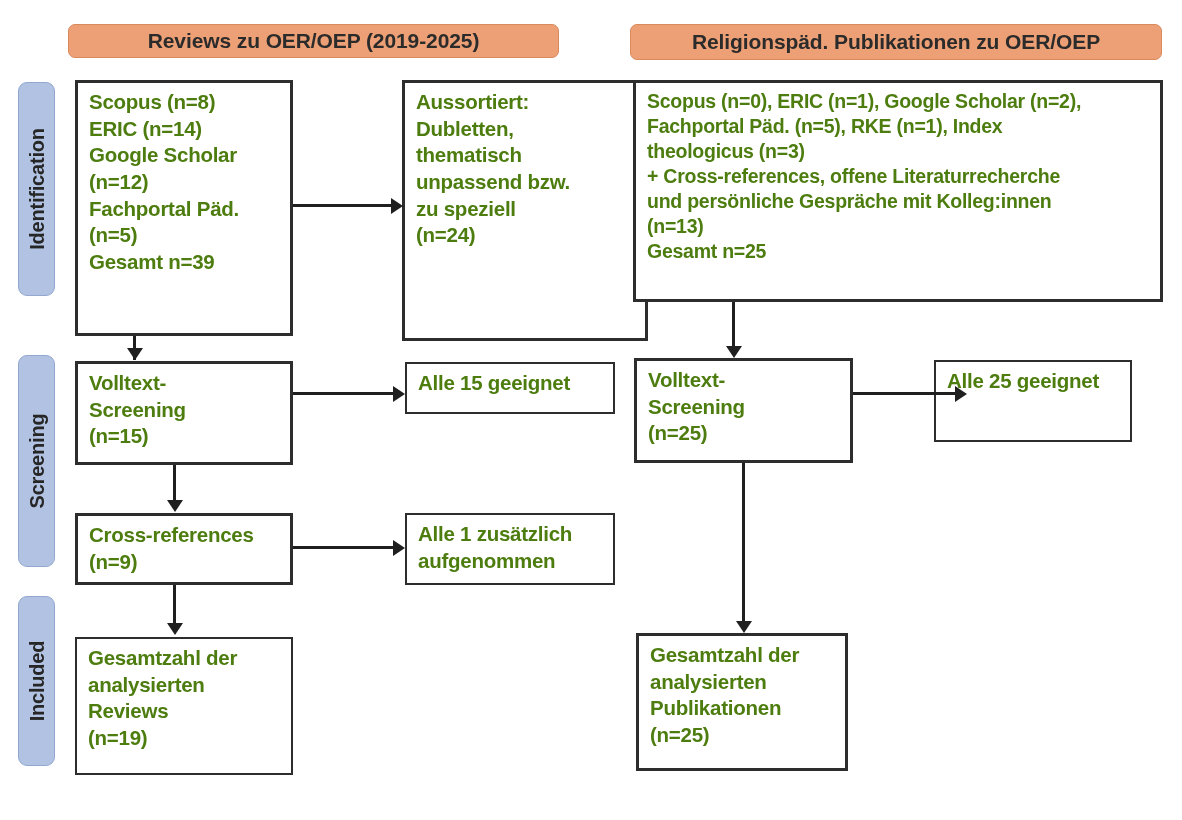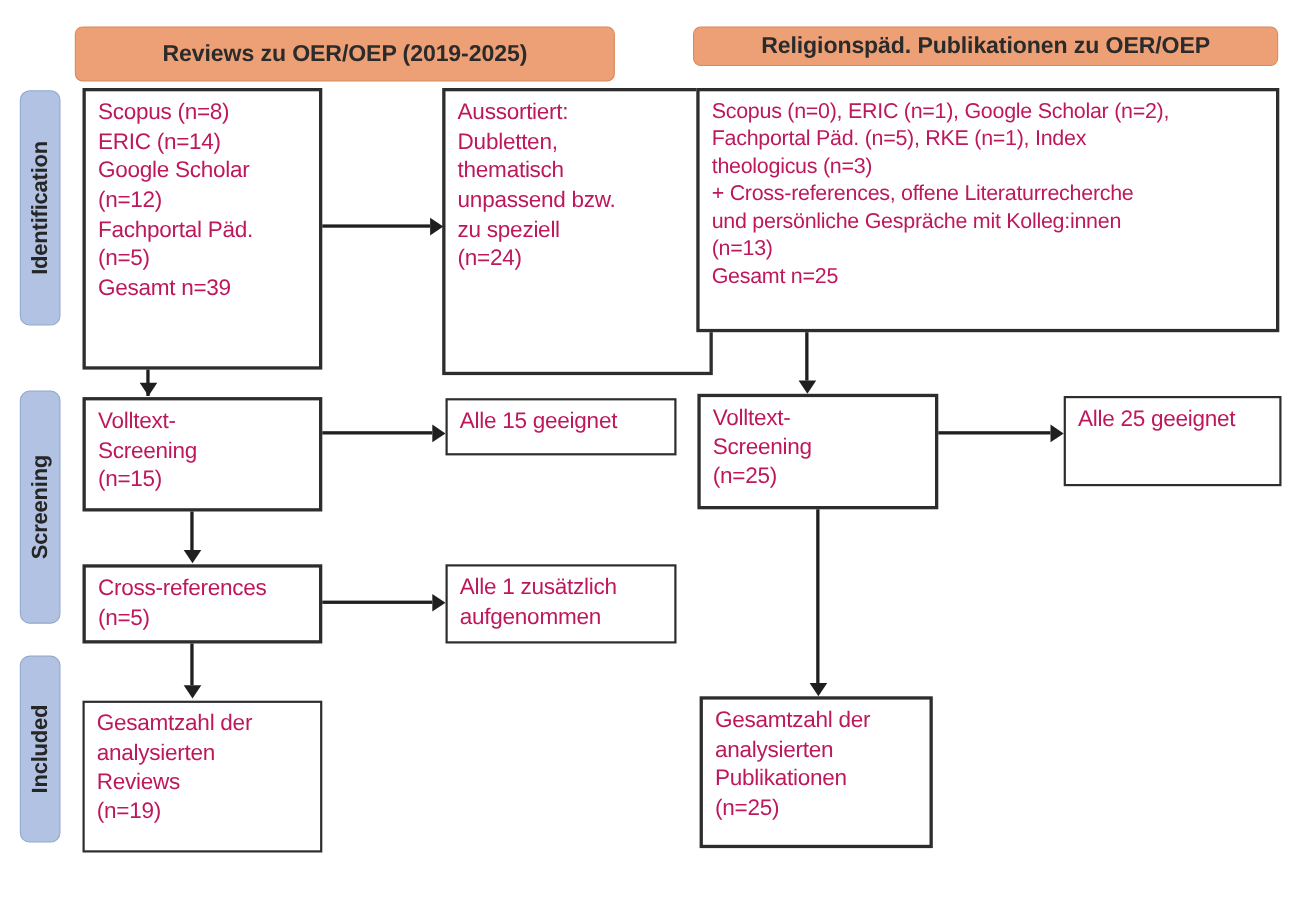--- a/index.html
+++ b/index.html
@@ -61,23 +61,24 @@
     position: absolute;
     background: #ffffff;
     border: 3px solid #2d2d2d;
     box-sizing: border-box;
     padding: 6px 9px 6px 11px;
   }
   .box .box-text {
     display: block;
     font-size: 20.5px;
     line-height: 1.30;
-    color: #be185d;
+    color: #4d7c0f;
     white-space: pre-line;
     letter-spacing: -0.25px;
+    font-weight: bold;
   }
   .box.thin {
     border-width: 2px;
   }
   .box.small-text .box-text {
     font-size: 19.5px;
     line-height: 1.28;
   }
 
   
@@ -106,21 +107,21 @@
     border-top: 8px solid transparent;
     border-bottom: 8px solid transparent;
     border-left: 12px solid #1f1f1f;
   }
 </style>
 </head>
 <body>
 
 <div id="canvas">
 
-  <div class="col-header" style="left:68px; top:24px; width:491px; height:50px;">
+  <div class="col-header" style="left:68px; top:24px; width:491px; height:34px;">
     <span>Reviews zu OER/OEP (2019-2025)</span>
   </div>
 
   <div class="col-header" style="left:630px; top:24px; width:532px; height:36px;">
     <span>Religionspäd. Publikationen zu OER/OEP</span>
   </div>
 
   <div class="stage-pill" style="left:18px; top:82px; width:37px; height:214px;">
     <span class="stage-label">Identification</span>
   </div>
@@ -169,21 +170,21 @@
   </div>
 
   <div class="line-h" style="left:293px; top:392px; width:100px;"></div>
   <div class="arrow-right" style="left:393px; top:385.5px;"></div>
 
   <div class="line-v" style="left:173px; top:465px; width:3px; height:35px;"></div>
   <div class="arrow-down" style="left:166.5px; top:500px;"></div>
 
   <div class="box" style="left:75px; top:513px; width:218px; height:72px;">
     <span class="box-text">Cross-references
-(n=5)</span>
+(n=9)</span>
   </div>
 
   <div class="box thin" style="left:405px; top:513px; width:210px; height:72px;">
     <span class="box-text">Alle 1 zusätzlich
 aufgenommen</span>
   </div>
 
   <div class="line-h" style="left:293px; top:546px; width:100px;"></div>
   <div class="arrow-right" style="left:393px; top:539.5px;"></div>
 
@@ -209,21 +210,21 @@
 
   <div class="line-v" style="left:732px; top:302px; width:3px; height:44px;"></div>
   <div class="arrow-down" style="left:725.5px; top:346px;"></div>
 
   <div class="box" style="left:634px; top:358px; width:219px; height:105px;">
     <span class="box-text">Volltext-
 Screening
 (n=25)</span>
   </div>
 
-  <div class="box thin" style="left:967px; top:360px; width:198px; height:82px;">
+  <div class="box thin" style="left:934px; top:360px; width:198px; height:82px;">
     <span class="box-text">Alle 25 geeignet</span>
   </div>
 
   <div class="line-h" style="left:853px; top:392px; width:102px;"></div>
   <div class="arrow-right" style="left:955px; top:385.5px;"></div>
 
   <div class="line-v" style="left:742px; top:463px; width:3px; height:158px;"></div>
   <div class="arrow-down" style="left:735.5px; top:621px;"></div>
 
   <div class="box" style="left:636px; top:633px; width:212px; height:138px;">

